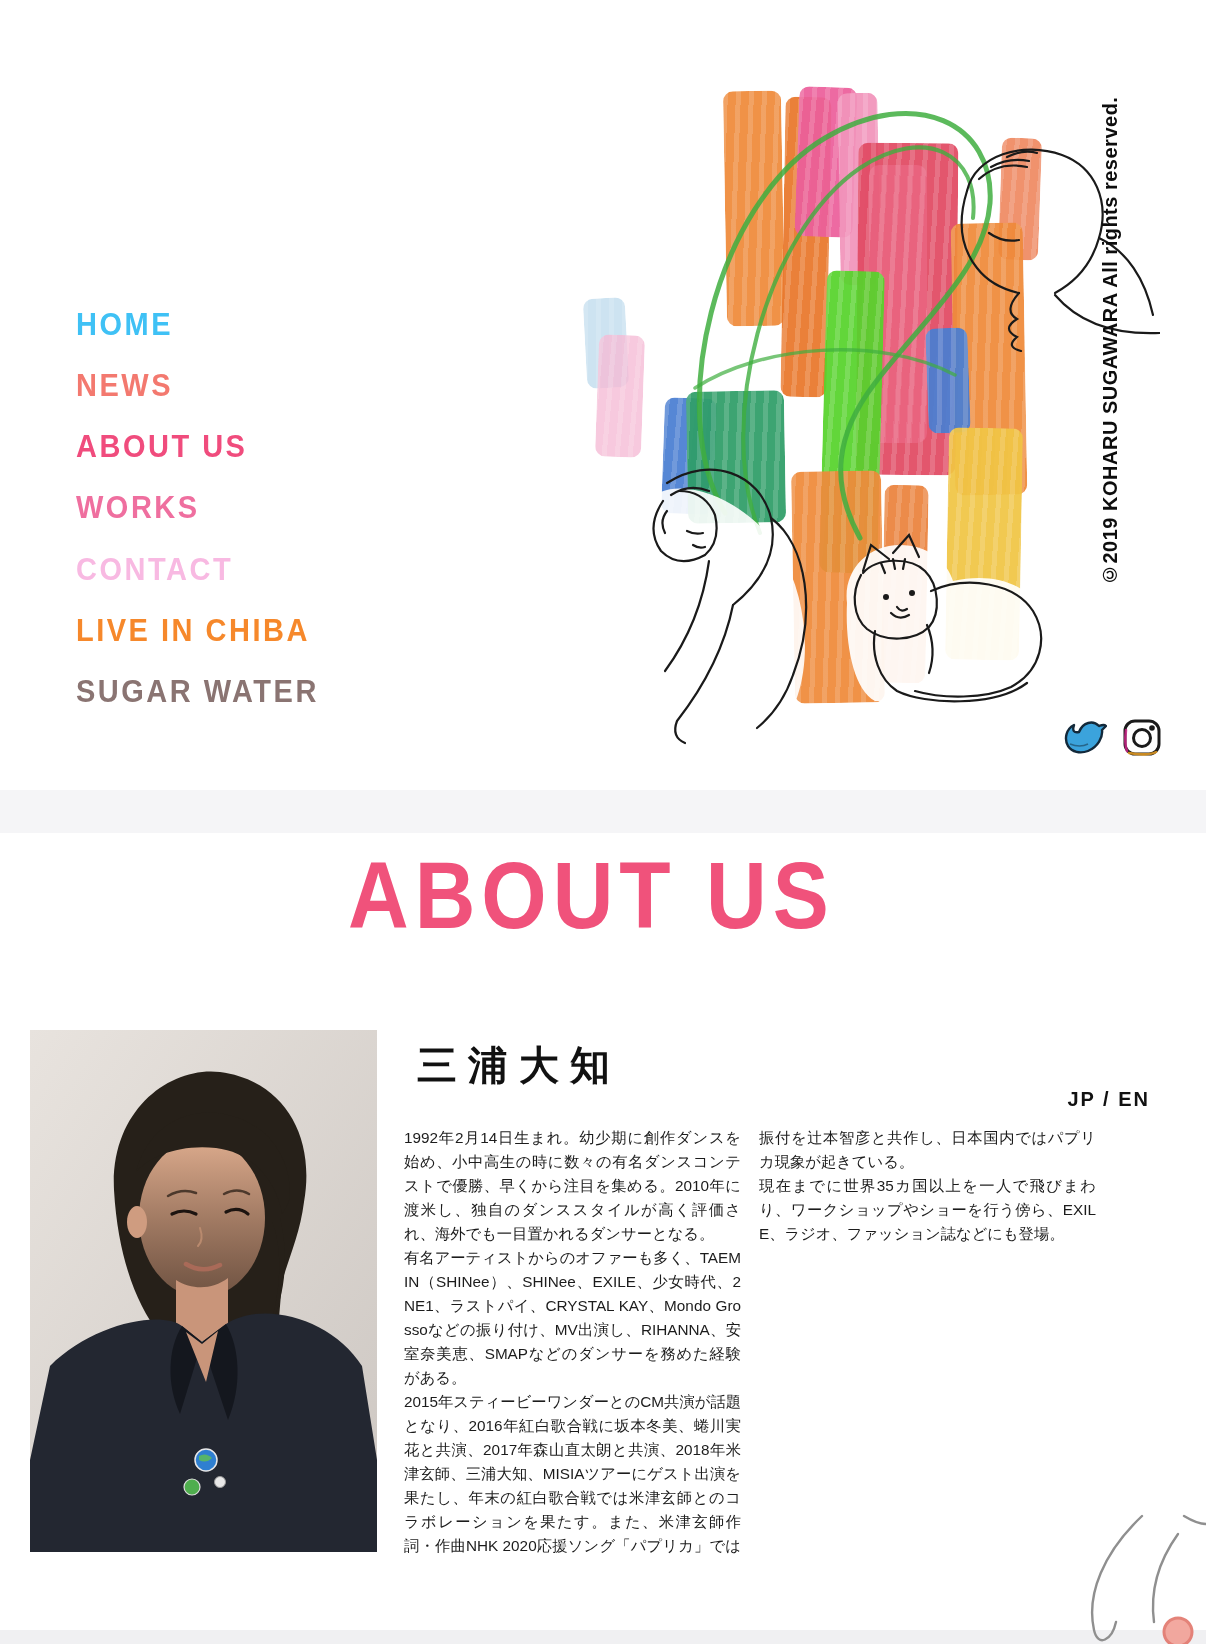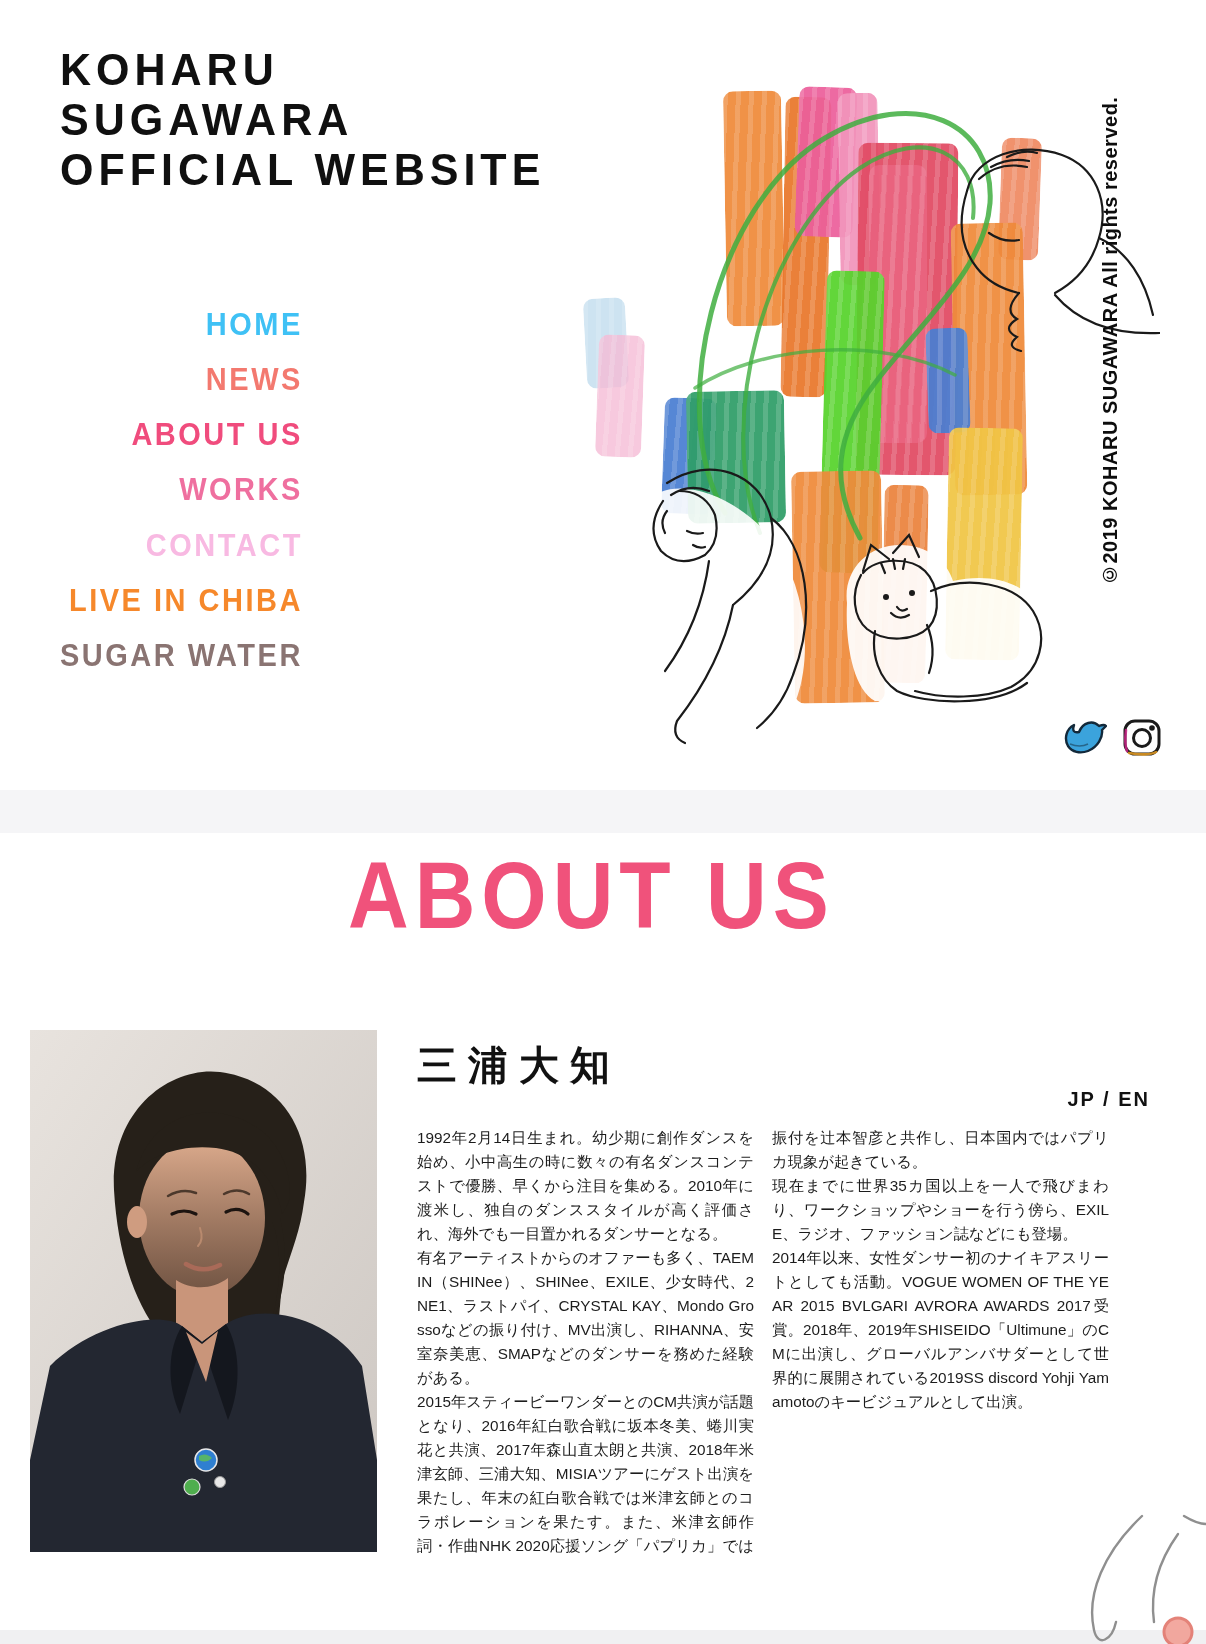--- a/index.html
+++ b/index.html
@@ -4,21 +4,21 @@
 <style>
   html,body{margin:0;padding:0;}
   body{width:1206px;height:1644px;background:#ffffff;font-family:"Liberation Sans","DejaVu Sans",sans-serif;}
   .page{position:relative;width:1206px;height:1644px;overflow:hidden;background:#fff;}
   .abs{position:absolute;}
 
   
   .site-title{margin:0;left:60px;top:44px;line-height:1.0;cursor:pointer;}
   .site-title .t-line{display:block;font-size:43px;font-weight:900;color:#101010;letter-spacing:5px;line-height:50px;
     transform:scaleY(1.04);}
-  .main-nav{left:60px;top:308px;display:flex;flex-direction:column;gap:21px;text-align:right;}
+  .main-nav{left:76px;top:308px;display:flex;flex-direction:column;gap:27px;}
   .nav-item{font-size:29px;font-weight:900;letter-spacing:2.5px;line-height:34px;text-decoration:none;cursor:pointer;
     transform:scaleY(1.05);}
 
   
   .collage{left:575px;top:83px;width:585px;height:682px;}
   .stroke{position:absolute;border-radius:10px;opacity:.93;
     background-image:repeating-linear-gradient(93deg,rgba(255,255,255,.16) 0 5px,rgba(255,255,255,0) 5px 13px);}
   .collage svg{position:absolute;left:0;top:0;}
 
   
@@ -31,34 +31,29 @@
   
   .divider-strip{left:0;top:790px;width:1206px;height:43px;background:#f5f5f7;}
   .footer-strip{left:0;top:1630px;width:1206px;height:14px;background:#f0f0f2;}
 
   
   .about-heading{margin:0;left:348px;top:842px;font-size:84px;font-weight:900;letter-spacing:6px;
     transform:scaleY(1.12);transform-origin:top left;}
   .portrait{left:30px;top:1030px;width:347px;height:522px;background:#ddd8d3;overflow:hidden;}
   .person-name{margin:0;left:417px;top:1038px;font-size:40px;font-weight:700;color:#111;letter-spacing:11px;}
   .lang-toggle{right:56px;top:1088px;font-size:20px;font-weight:800;color:#111;letter-spacing:2px;cursor:pointer;}
-  .bio{left:417px;top:1126px;width:692px;height:468px;column-count:2;column-gap:18px;column-fill:auto;}
+  .bio{left:404px;top:1126px;width:692px;height:468px;column-count:2;column-gap:18px;column-fill:auto;}
   .bio p{margin:0;font-size:15.3px;line-height:24px;color:#1c1c1c;text-align:justify;word-break:break-all;}
   .rabbit{right:0;top:1514px;width:160px;height:130px;z-index:5;}
 </style>
 </head>
 <body>
 
 <div class="page">
 
-  <h1 class="abs site-title">
-    <span class="t-line">KOHARU</span>
-    <span class="t-line">SUGAWARA</span>
-    <span class="t-line">OFFICIAL WEBSITE</span>
-  </h1>
 
   <nav class="abs main-nav">
     <a class="nav-item" style="color: rgb(63, 193, 245);">HOME</a>
     <a class="nav-item" style="color: rgb(243, 121, 111);">NEWS</a>
     <a class="nav-item" style="color: rgb(240, 76, 125);">ABOUT US</a>
     <a class="nav-item" style="color: rgb(239, 111, 159);">WORKS</a>
     <a class="nav-item" style="color: rgb(248, 185, 226);">CONTACT</a>
     <a class="nav-item" style="color: rgb(246, 136, 43);">LIVE IN CHIBA</a>
     <a class="nav-item" style="color: rgb(138, 116, 114);">SUGAR WATER</a>
   </nav>
@@ -200,21 +195,20 @@
 
   <h3 class="abs person-name">三浦大知</h3>
 
   <a class="abs lang-toggle">JP / EN</a>
 
   <div class="abs bio">
     <p>1992年2月14日生まれ。幼少期に創作ダンスを始め、小中高生の時に数々の有名ダンスコンテストで優勝、早くから注目を集める。2010年に渡米し、独自のダンススタイルが高く評価され、海外でも一目置かれるダンサーとなる。</p>
     <p>有名アーティストからのオファーも多く、TAEMIN（SHINee）、SHINee、EXILE、少女時代、2NE1、ラストパイ、CRYSTAL KAY、Mondo Grossoなどの振り付け、MV出演し、RIHANNA、安室奈美恵、SMAPなどのダンサーを務めた経験がある。</p>
     <p>2015年スティービーワンダーとのCM共演が話題となり、2016年紅白歌合戦に坂本冬美、蜷川実花と共演、2017年森山直太朗と共演、2018年米津玄師、三浦大知、MISIAツアーにゲスト出演を果たし、年末の紅白歌合戦では米津玄師とのコラボレーションを果たす。また、米津玄師作詞・作曲NHK 2020応援ソング「パプリカ」では振付を辻本智彦と共作し、日本国内ではパプリカ現象が起きている。</p>
     <p>現在までに世界35カ国以上を一人で飛びまわり、ワークショップやショーを行う傍ら、EXILE、ラジオ、ファッション誌などにも登場。</p>
-    <p>2014年以来、女性ダンサー初のナイキアスリートとしても活動。VOGUE WOMEN OF THE YEAR 2015 BVLGARI AVRORA AWARDS 2017受賞。2018年、2019年SHISEIDO「Ultimune」のCMに出演し、グローバルアンバサダーとして世界的に展開されている2019SS discord Yohji Yamamotoのキービジュアルとして出演。</p>
   </div>
 
   <svg class="abs rabbit" viewBox="0 0 160 130">
     <g fill="none" stroke="#8f8f8f" stroke-width="2.4" stroke-linecap="round">
       <path d="M96,2 C58,38 40,80 48,116 C52,134 66,126 70,108"></path>
       <path d="M132,20 C112,48 104,78 108,108"></path>
       <path d="M138,2 C148,8 156,10 160,10"></path>
     </g>
     <circle cx="132" cy="118" r="14" fill="#f2a096" stroke="#e2766b" stroke-width="3" opacity=".9"></circle>
   </svg>

